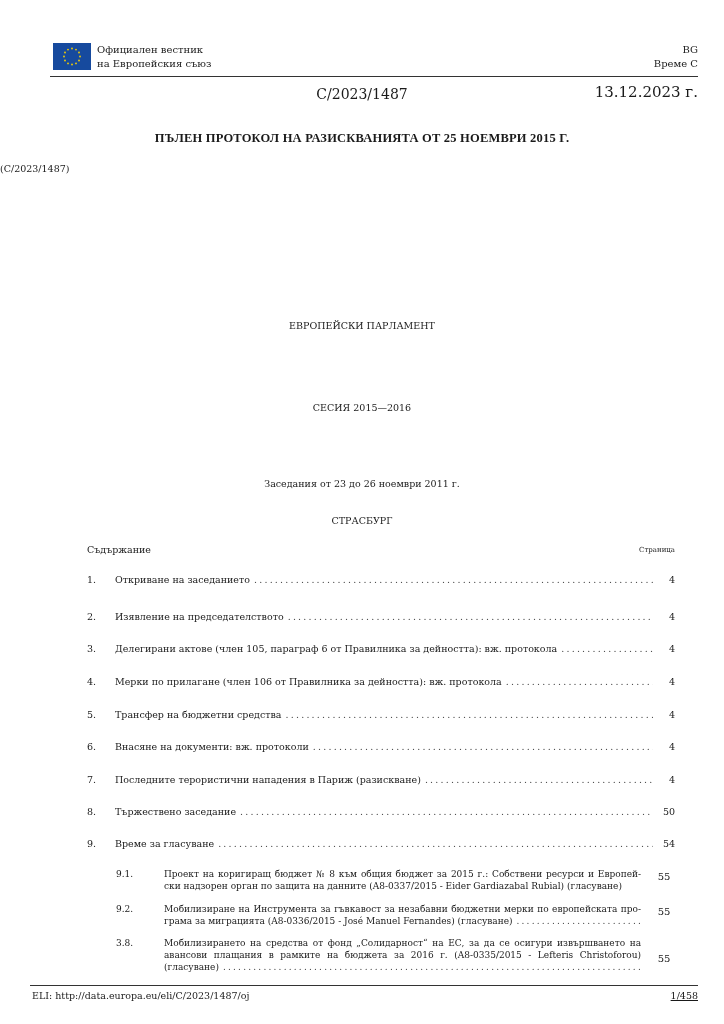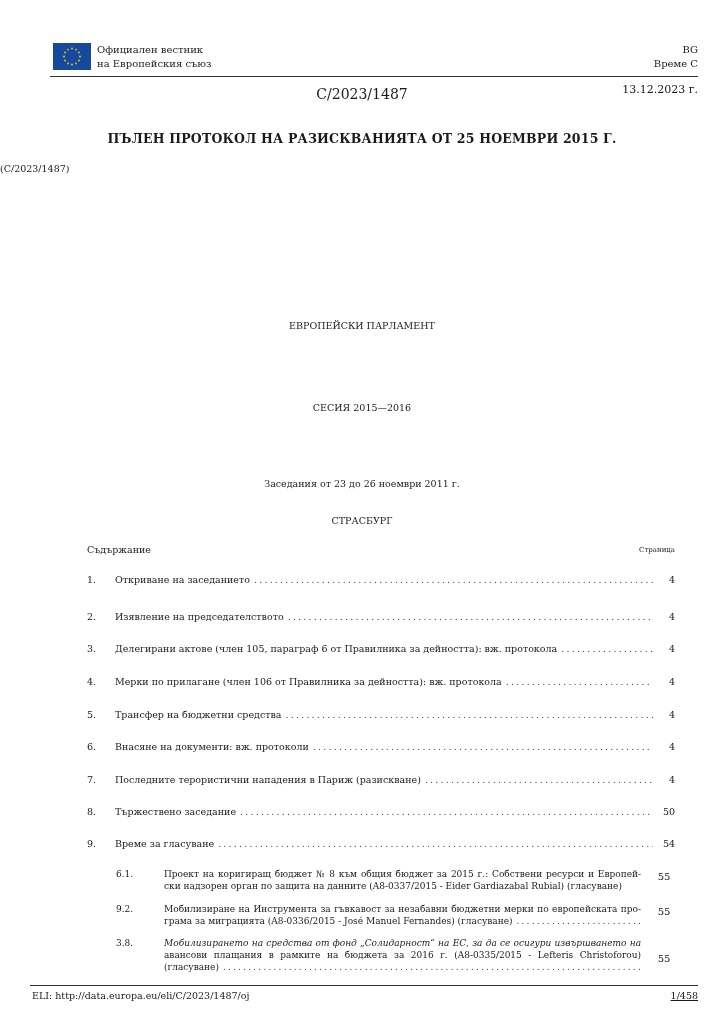--- a/index.html
+++ b/index.html
@@ -10,22 +10,22 @@
     }
     .abs { position: absolute; }
     .logo {
       left: 53px; top: 43px; width: 38px; height: 27px; background: #164a9e;
     }
     .logo svg { display: block; }
     .oj-title { left: 97px; top: 43px; font-size: 10px; line-height: 14px; color: #222; }
     .oj-right { right: 26px; top: 43px; font-size: 10px; line-height: 14px; text-align: right; color: #222; }
     .top-rule { left: 50px; right: 26px; top: 76px; height: 0; border-top: 1.5px solid #333; }
     .doc-no { left: 0; right: 0; top: 86px; text-align: center; font-size: 14px; }
-    .date { right: 26px; top: 83px; font-size: 11px; }
-    .main-title { left: 0; right: 0; top: 131px; text-align: center; font-size: 12.5px; font-weight: bold; letter-spacing: 0.2px; }
+    .date { right: 26px; top: 83px; font-size: 15px; }
+    .main-title { left: 0; right: 0; top: 131px; text-align: center; font-size: 12.5px; font-weight: bold; letter-spacing: 0.2px; font-family: Liberation Serif, serif; }
     .sub-id { left: 0; right: 0; top: 163px; text-align: left; font-size: 9.5px; }
     .center-line { left: 0; right: 0; text-align: center; font-size: 9.5px; }
     .toc-head-left { left: 87px; top: 544px; font-size: 9.5px; }
     .toc-head-right { right: 49px; top: 546px; font-size: 7px; }
     .toc-row { left: 87px; right: 49px; height: 14px; font-size: 9.5px; display: flex; align-items: baseline; }
     .toc-num { width: 28px; flex: none; }
     .toc-text { white-space: nowrap; flex: none; padding-right: 4px; }
     .leader { flex: 1; overflow: hidden; white-space: nowrap; letter-spacing: 2.2px; color: #444; }
     .toc-page { width: 22px; text-align: right; flex: none; }
     .sub-row { left: 116px; right: 49px; font-size: 9px; line-height: 12px; }
@@ -132,42 +132,42 @@
   <span class="toc-page">50</span>
 </div>
 <div class="abs toc-row" style="top:838px;">
   <span class="toc-num">9.</span>
   <span class="toc-text">Време за гласуване</span>
   <span class="leader">........................................................................................................................</span>
   <span class="toc-page">54</span>
 </div>
 
 <div class="abs sub-row" style="top:868px; height:26px;">
-  <span class="sub-num">6.1.</span>
+  <span class="sub-num">9.1.</span>
   <div class="sub-text">
     <div style="text-align-last: justify;">Проект на коригиращ бюджет № 8 към общия бюджет за 2015 г.: Собствени ресурси и Европей-</div>
     <div>ски надзорен орган по защита на данните (A8-0337/2015 - Eider Gardiazabal Rubial) (гласуване)</div>
   </div>
   <span class="sub-page" style="top:3px;">55</span>
 </div>
 <div class="abs sub-row" style="top:903px; height:26px;">
   <span class="sub-num">9.2.</span>
   <div class="sub-text">
     <div style="text-align-last: justify;">Мобилизиране на Инструмента за гъвкавост за незабавни бюджетни мерки по европейската про-</div>
     <div class="sub-lastline">
       <span style="white-space:nowrap; padding-right:4px;">грама за миграцията (A8-0336/2015 - José Manuel Fernandes) (гласуване)</span>
       <span class="leader">..........................................................</span>
     </div>
   </div>
   <span class="sub-page" style="top:3px;">55</span>
 </div>
 <div class="abs sub-row" style="top:937px; height:40px;">
   <span class="sub-num">3.8.</span>
   <div class="sub-text">
-    <div style="text-align-last: justify; font-style: italic;">Мобилизирането на средства от фонд „Солидарност“ на ЕС, за да се осигури извършването на</div>
+    <div style="text-align-last: justify;">Мобилизирането на средства от фонд „Солидарност“ на ЕС, за да се осигури извършването на</div>
     <div style="text-align-last: justify;">авансови плащания в рамките на бюджета за 2016 г. (A8-0335/2015 - Lefteris Christoforou)</div>
     <div class="sub-lastline">
       <span style="white-space:nowrap; padding-right:4px;">(гласуване)</span>
       <span class="leader">..................................................................................................</span>
     </div>
   </div>
   <span class="sub-page" style="top:16px;">55</span>
 </div>
 
 <div class="abs bottom-rule"></div>

